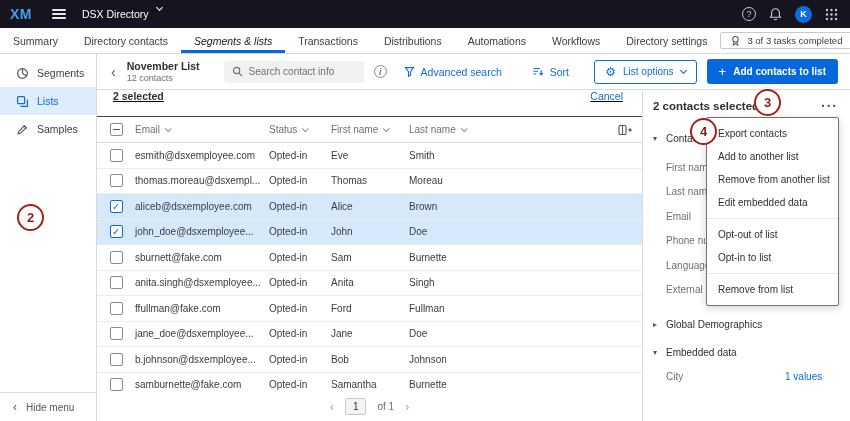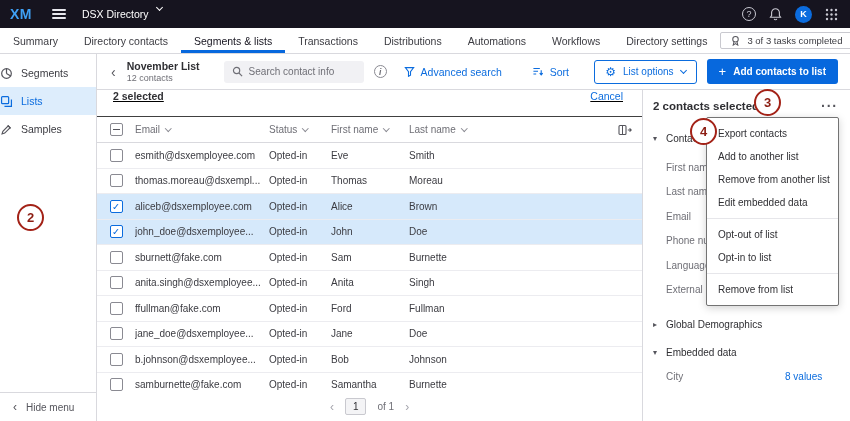--- a/index.html
+++ b/index.html
@@ -16,27 +16,27 @@
   .chev{display:inline-block;width:5px;height:5px;border-right:1.4px solid currentColor;border-bottom:1.4px solid currentColor;transform:rotate(45deg);margin-top:-3px;}
   .topbar-right{margin-left:auto;margin-right:12px;display:flex;align-items:center;gap:13px;}
   .qicon{width:14px;height:14px;border:1.2px solid #c9c9d2;border-radius:50%;color:#c9c9d2;font-size:9px;display:flex;align-items:center;justify-content:center;cursor:pointer;}
   .iconbtn{display:flex;align-items:center;cursor:pointer;}
   .avatar{width:17px;height:17px;border-radius:50%;background:#0b6cde;color:#fff;font-size:9px;font-weight:bold;display:flex;align-items:center;justify-content:center;cursor:pointer;}
 
   
   .tabbar{position:absolute;top:28px;left:0;right:0;height:26px;background:#fff;border-bottom:1px solid #d9d9de;display:flex;z-index:9;}
   .tabs{display:flex;height:100%;}
   .tab{display:flex;align-items:center;padding:3px 13px 0 13px;font-size:10.5px;color:#3b3b41;cursor:pointer;border-bottom:3px solid transparent;white-space:nowrap;}
-  .tab.active{border-bottom-color:#0768dd;color:#16141f;}
+  .tab.active{border-bottom-color:#0768dd;color:#16141f;font-style:italic;}
   .tasks-badge{margin-left:auto;align-self:center;margin-right:8px;display:flex;align-items:center;gap:6px;border:1px solid #c9c9cf;border-radius:2px;padding:2px 9px;font-size:9.5px;color:#3b3b41;cursor:pointer;background:#fff;white-space:nowrap;}
 
   
   .sidebar{position:absolute;top:54px;left:0;width:97px;bottom:0;background:#fff;border-right:1px solid #d9d9de;}
   .side-items{padding-top:5px;}
-  .side-item{display:flex;align-items:center;gap:8px;height:28px;padding-left:0;font-size:10.5px;color:#3b3b41;cursor:pointer;}
+  .side-item{display:flex;align-items:center;gap:8px;height:28px;padding-left:16px;font-size:10.5px;color:#3b3b41;cursor:pointer;}
   .side-item.active{background:#ddedfc;color:#0b6cde;}
   .side-item .sicon{display:flex;color:#55555c;}
   .side-item.active .sicon{color:#0b6cde;}
   .hide-menu{position:absolute;bottom:0;left:0;right:0;height:29px;border-top:1px solid #d9d9de;display:flex;align-items:center;gap:9px;padding-left:13px;font-size:10px;color:#55555c;cursor:pointer;background:#fff;}
   .bk{font-size:12px;color:#55555c;line-height:1;}
 
   
   .main{position:absolute;top:54px;left:97px;right:0;bottom:0;background:#fff;}
   .toolbar{height:36px;border-bottom:1px solid #d9d9de;display:flex;align-items:center;}
   .back{font-size:14px;color:#55555c;margin-left:14px;cursor:pointer;line-height:1;}
@@ -417,21 +417,21 @@
       <div class="p-sec-head sec-global">
         <span class="tri">▸</span>
         <span>Global Demographics</span>
       </div>
       <div class="p-sec-head sec-embedded">
         <span class="tri">▾</span>
         <span>Embedded data</span>
       </div>
       <div class="city-row">
         <span class="city-label">City</span>
-        <span class="city-value">8 values</span>
+        <span class="city-value">1 values</span>
       </div>
     </div>
   </div>
 
   <div id="menu" class="menu">
       <div class="menu-item">Export contacts</div>
       <div class="menu-item">Add to another list</div>
       <div class="menu-item">Remove from another list</div>
       <div class="menu-item">Edit embedded data</div>
       <div class="menu-sep"></div>

